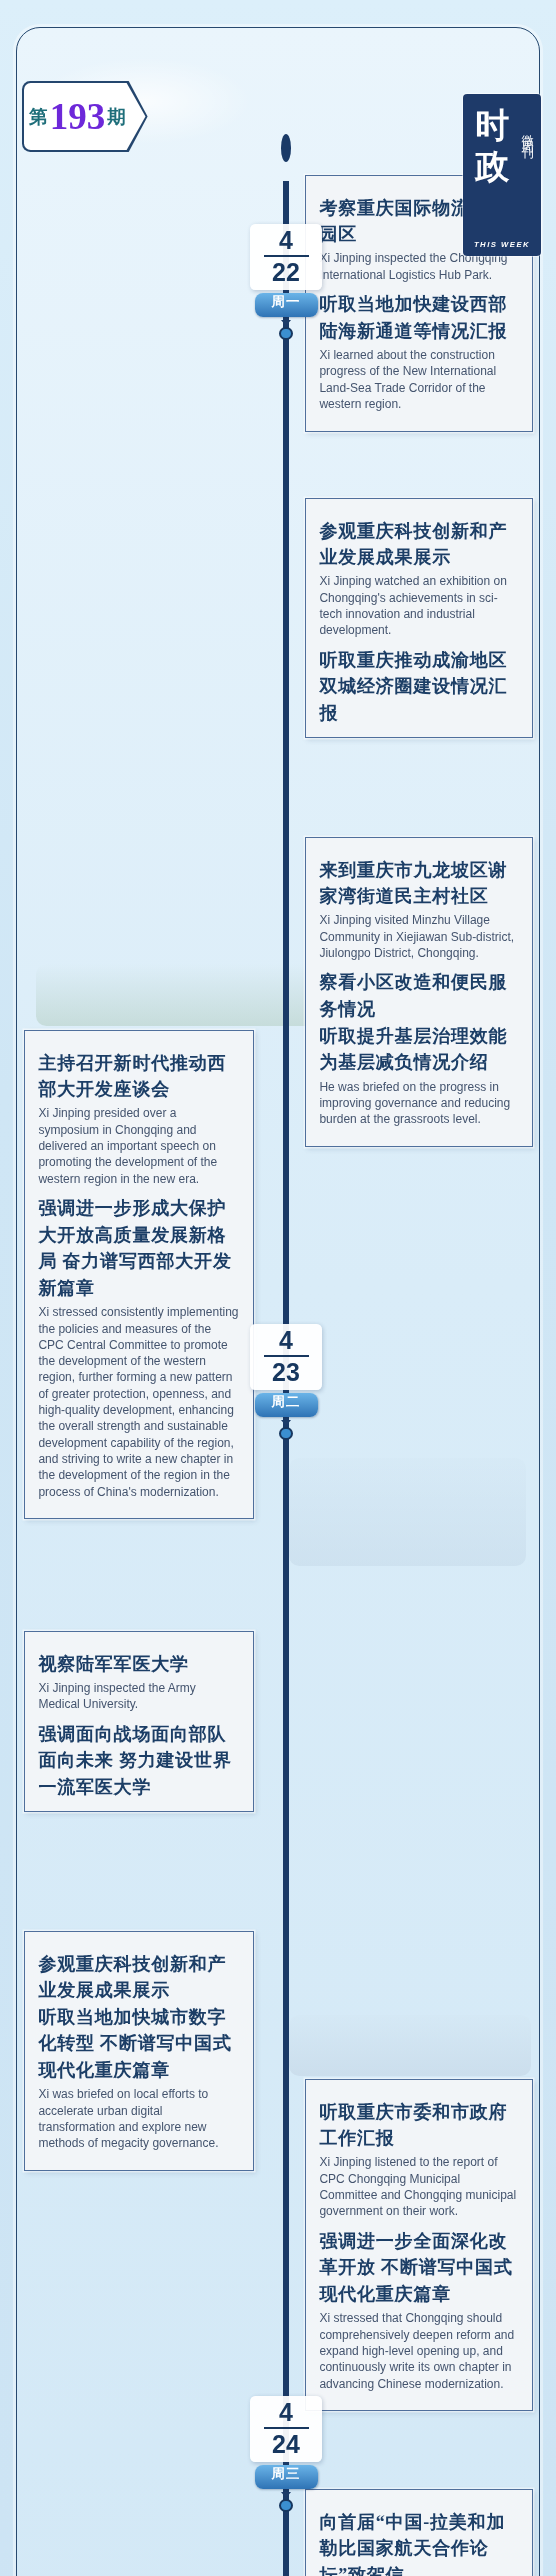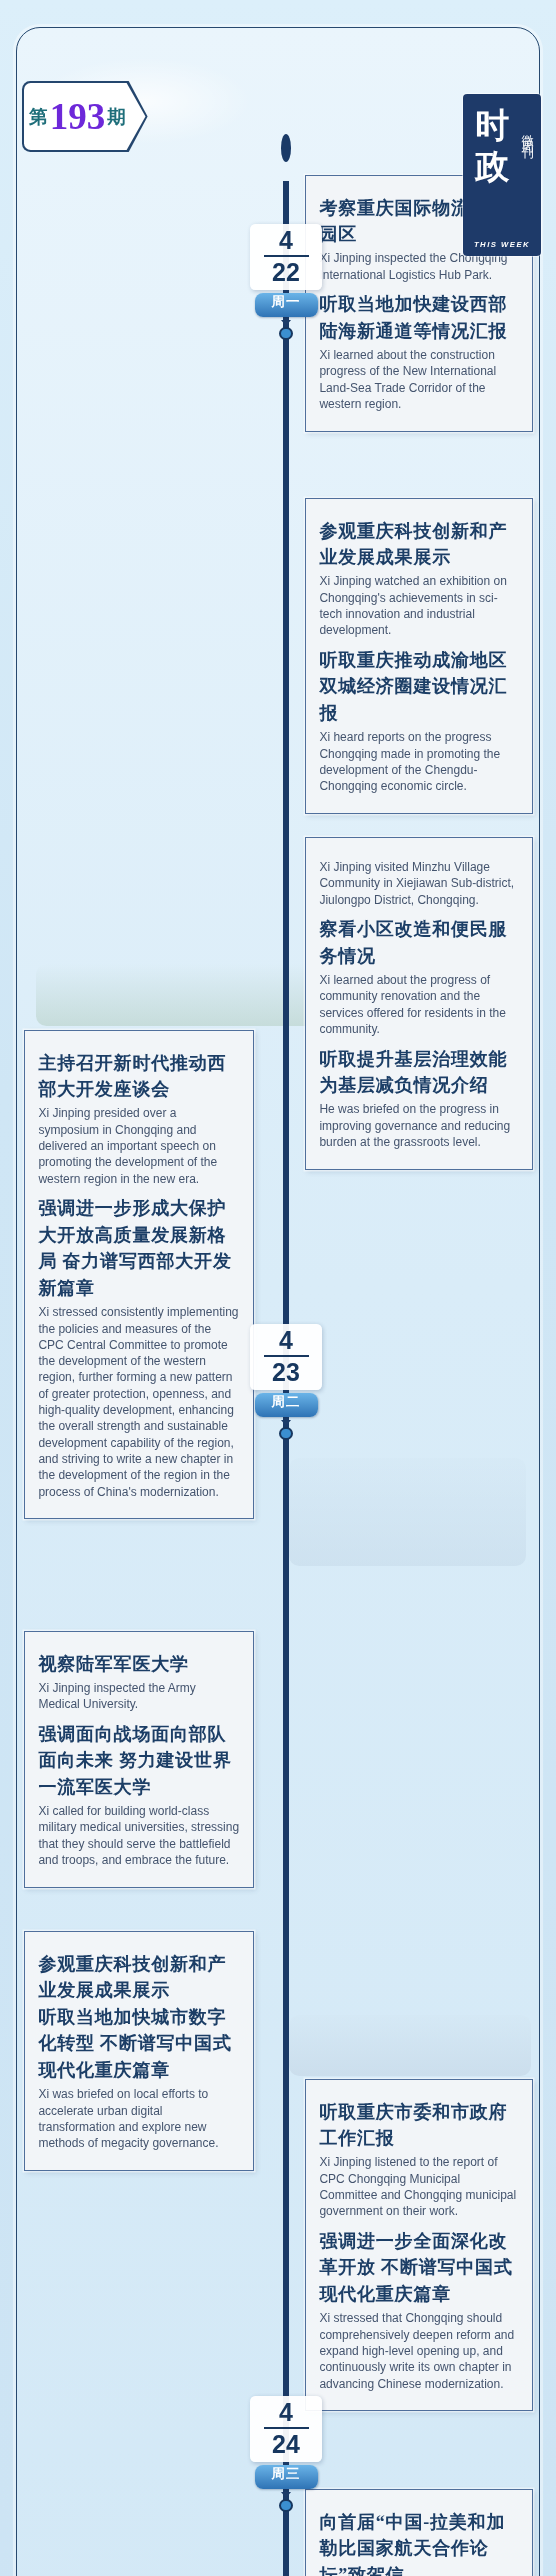--- a/index.html
+++ b/index.html
@@ -120,43 +120,41 @@
     <div class="zh">考察重庆国际物流枢纽园区</div>
     <div class="en">Xi Jinping inspected the Chongqing International Logistics Hub Park.</div>
     <div class="zh">听取当地加快建设西部陆海新通道等情况汇报</div>
     <div class="en">Xi learned about the construction progress of the New International Land-Sea Trade Corridor of the western region.</div>
   </div>
 
   <div class="card right" style="top:498px">
     <div class="zh">参观重庆科技创新和产业发展成果展示</div>
     <div class="en">Xi Jinping watched an exhibition on Chongqing's achievements in sci-tech innovation and industrial development.</div>
     <div class="zh">听取重庆推动成渝地区双城经济圈建设情况汇报</div>
-    <div class="en">Xi heard reports on the progress Chongqing made in promoting the development of the Chengdu-Chongqing economic circle.</div>
   </div>
 
   <div class="card right" style="top:837px">
+    <div class="zh">来到重庆市九龙坡区谢家湾街道民主村社区</div>
     <div class="en">Xi Jinping visited Minzhu Village Community in Xiejiawan Sub-district, Jiulongpo District, Chongqing.</div>
     <div class="zh">察看小区改造和便民服务情况</div>
-    <div class="en">Xi learned about the progress of community renovation and the services offered for residents in the community.</div>
     <div class="zh">听取提升基层治理效能 为基层减负情况介绍</div>
     <div class="en">He was briefed on the progress in improving governance and reducing burden at the grassroots level.</div>
   </div>
 
   <div class="card left" style="top:1030px">
     <div class="zh">主持召开新时代推动西部大开发座谈会</div>
     <div class="en">Xi Jinping presided over a symposium in Chongqing and delivered an important speech on promoting the development of the western region in the new era.</div>
     <div class="zh">强调进一步形成大保护大开放高质量发展新格局 奋力谱写西部大开发新篇章</div>
     <div class="en">Xi stressed consistently implementing the policies and measures of the CPC Central Committee to promote the development of the western region, further forming a new pattern of greater protection, openness, and high-quality development, enhancing the overall strength and sustainable development capability of the region, and striving to write a new chapter in the development of the region in the process of China's modernization.</div>
   </div>
 
   <div class="card left" style="top:1631px">
     <div class="zh">视察陆军军医大学</div>
     <div class="en">Xi Jinping inspected the Army Medical University.</div>
     <div class="zh">强调面向战场面向部队面向未来 努力建设世界一流军医大学</div>
-    <div class="en">Xi called for building world-class military medical universities, stressing that they should serve the battlefield and troops, and embrace the future.</div>
   </div>
 
   <div class="card left" style="top:1931px">
     <div class="zh">参观重庆科技创新和产业发展成果展示</div>
     <div class="zh">听取当地加快城市数字化转型 不断谱写中国式现代化重庆篇章</div>
     <div class="en">Xi was briefed on local efforts to accelerate urban digital transformation and explore new methods of megacity governance.</div>
   </div>
 
   <div class="card right" style="top:2079px">
     <div class="zh">听取重庆市委和市政府工作汇报</div>

